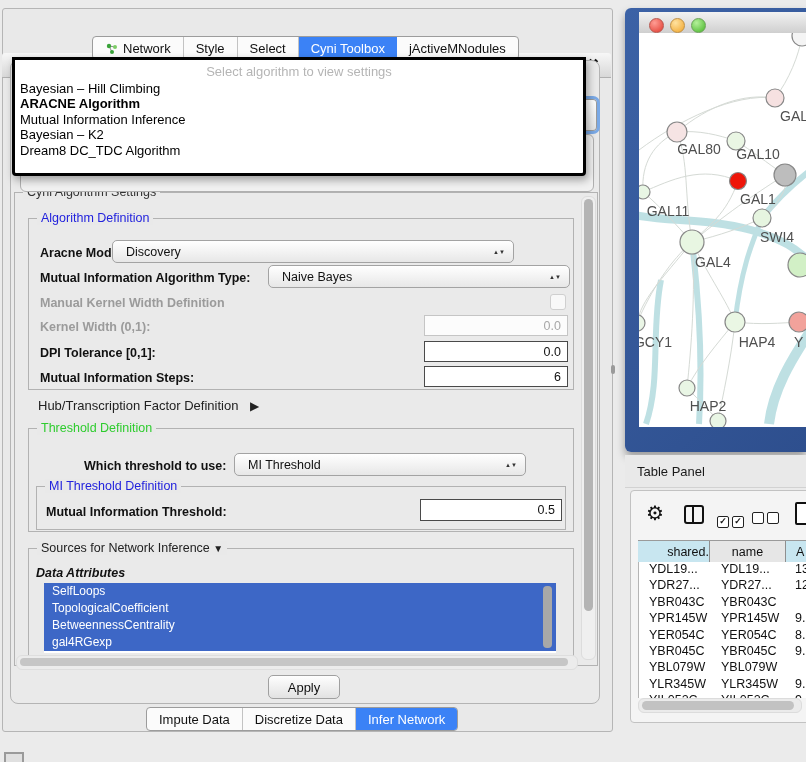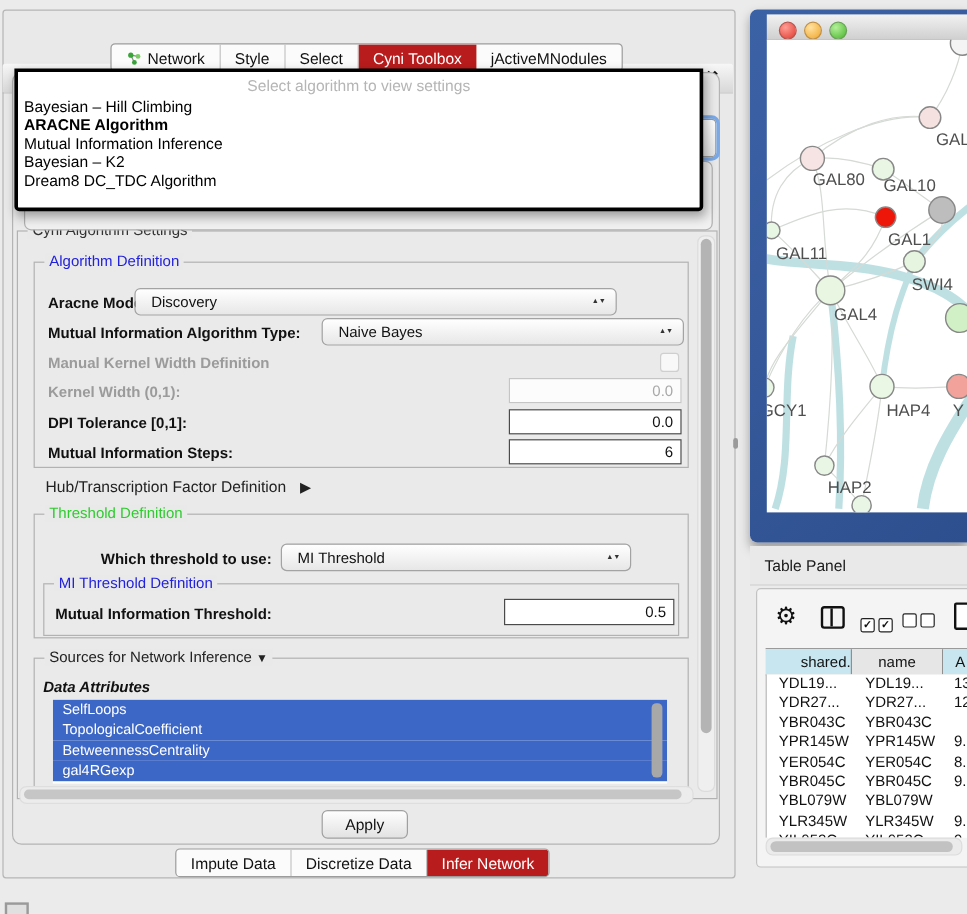--- a/index.html
+++ b/index.html
@@ -14,21 +14,21 @@
             border-radius:3px 3px 0 0;margin-top:47px;}
   .titlebar .t{position:absolute;left:12px;top:4px;font-size:13px;color:#1a1a1a;}
   .float-ic{position:absolute;right:36px;top:6px;width:10px;height:10px;border:2px solid #222;background:#e9e9e9;}
   .close-ic{position:absolute;right:12px;top:3px;font-size:14px;font-weight:bold;color:#111;}
   
   .tabgroup{display:flex;align-items:stretch;border:1px solid #9c9c9c;border-radius:4px;
             background:#fbfbfb;overflow:hidden;height:22px;font-size:13px;}
   .tabgroup .tab{display:flex;align-items:center;justify-content:center;padding:0 12px;
                  border-right:1px solid #c3c3c3;color:#111;white-space:nowrap;}
   .tabgroup .tab:last-child{border-right:none;}
-  .tabgroup .tab.sel{background:#b91c1c;color:#fff;border-right:none;}
+  .tabgroup .tab.sel{background:#3b82f6;color:#fff;border-right:none;}
   
   .contentbox{left:10px;top:60px;width:588px;height:642px;background:#eaeaea;
               border:1px solid #b4b4b4;border-radius:8px;}
   .frag-combo{left:88px;top:96px;width:506px;height:32px;border-radius:7px;
               border:3px solid #7aa9e6;background:linear-gradient(#fff,#e4e4e4);
               box-shadow:inset 0 0 0 1px #9a9a9a;z-index:1;}
   .frag-group{left:20px;top:134px;width:572px;height:56px;border:1px solid #b0b0b0;
               border-radius:6px;background:#f1f1f1;z-index:1;}
   
   .dropdown{left:12px;top:57px;width:568px;height:113px;background:#fff;

